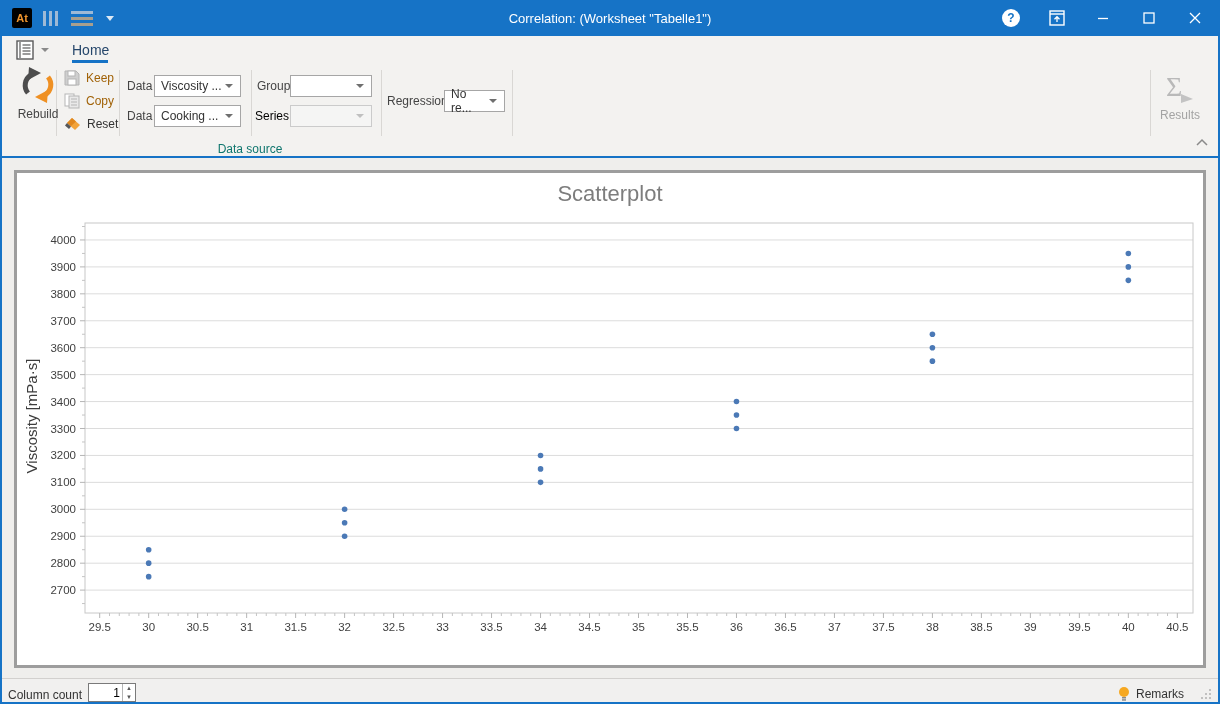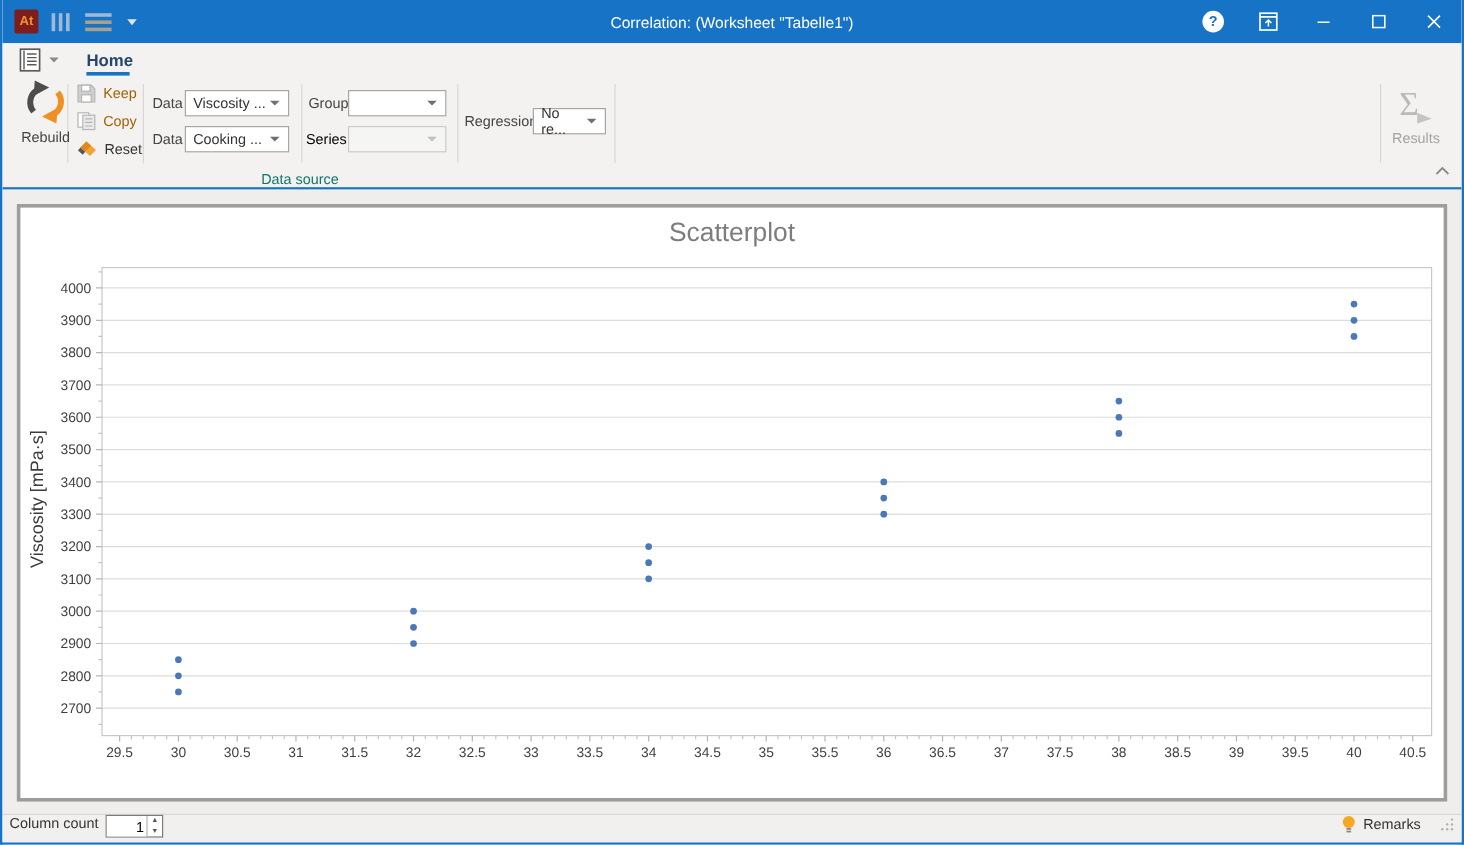--- a/index.html
+++ b/index.html
@@ -3,38 +3,38 @@
 <meta charset="utf-8">
 <style>
   * { margin:0; padding:0; box-sizing:border-box; }
   html,body { width:1220px; height:704px; font-family:"Liberation Sans", sans-serif; }
   .window { width:1220px; height:704px; display:flex; flex-direction:column;
             border-left:2px solid #1673c6; border-right:2px solid #1673c6; border-bottom:2px solid #1673c6;
             background:#efeeec; overflow:hidden; }
   
   .titlebar { height:36px; background:#1673c6; display:flex; align-items:center; position:relative; flex:0 0 36px; }
   .tb-left { display:flex; align-items:center; gap:9px; padding-left:10px; }
-  .app-logo { width:20px; height:20px; background:#7f1d1d; color:#f0952d; font-weight:bold; font-size:11px;
+  .app-logo { width:20px; height:20px; background:#000000; color:#f0952d; font-weight:bold; font-size:11px;
               display:flex; align-items:center; justify-content:center; border-radius:2px; }
   .vbars { display:flex; gap:3px; padding:0 2px; }
   .vbars i { width:3px; height:15px; background:#9db9d6; display:block; }
   .hbars { display:flex; flex-direction:column; gap:3px; padding:0 2px; }
   .hbars i { width:22px; height:3px; background:#a89f8e; display:block; }
   .hbars i:first-child { background:#9db9d6; }
   .tb-caret { width:0; height:0; border-left:4px solid transparent; border-right:4px solid transparent;
               border-top:5px solid #dce9f5; margin-left:2px; }
   .tb-title { position:absolute; left:0; right:0; text-align:center; color:#fff; font-size:13px; pointer-events:none; }
   .tb-right { margin-left:auto; display:flex; align-items:center; height:36px; }
   .tb-btn { width:46px; height:36px; display:flex; align-items:center; justify-content:center; color:#fff; font-size:14px; }
   .help-circle { width:18px; height:18px; border-radius:50%; background:#fff; color:#1673c6; font-weight:bold;
                  font-size:12px; display:flex; align-items:center; justify-content:center; }
   
   .ribbon { height:122px; flex:0 0 122px; background:#f3f2f0; position:relative; border-bottom:2px solid #1673c6; }
   .file-btn { position:absolute; left:14px; top:4px; display:flex; align-items:center; gap:3px; }
-  .tab-home { position:absolute; left:70px; top:6px; width:36px; text-align:center; font-size:14px; color:#26476b;font-weight:bold; }
+  .tab-home { position:absolute; left:70px; top:6px; width:36px; text-align:center; font-size:14px; color:#26476b; }
   .tab-underline { position:absolute; left:70px; top:24px; width:36px; height:3px; background:#1673c6; }
   .rsep { position:absolute; top:34px; height:66px; width:1px; background:#d9d7d4; }
   .rbtn-big { position:absolute; display:flex; flex-direction:column; align-items:center; font-size:12px; color:#444; }
   .rbtn-small { position:absolute; display:flex; align-items:center; gap:6px; font-size:12px; color:#333; height:20px; }
   .rbtn-small.disabled { color:#a16207; }
   .field-label { position:absolute; font-size:12px; color:#444; height:22px; display:flex; align-items:center; }
   .field-label.disabled { color:#000000; }
   .dropdown { position:absolute; height:22px; background:#fff; border:1px solid #a6a6a6; display:flex;
               align-items:center; font-size:12px; color:#333; padding-left:6px; }
   .dropdown .dd-caret { margin-left:auto; margin-right:7px; width:0; height:0; border-left:4px solid transparent;
@@ -46,21 +46,21 @@
   
   .content { flex:1 1 auto; position:relative; background:#efeeec;padding-left:18px; }
   .chart-panel { position:absolute; left:12px; top:12px; width:1192px; height:498px;
                  background:#fff; border:3px solid #9d9d9d; }
   .chart-title { position:absolute; left:0; right:0; top:8px; text-align:center; font-size:22px; color:#7d7d7d; }
   .plot-svg { position:absolute; left:0; top:42px; }
   .ylabel { position:absolute; left:14px; top:243px; transform:translate(-50%,-50%) rotate(-90deg);
             white-space:nowrap; font-size:15px; color:#3c3c3c; }
   .xlabel { position:absolute; left:56px; right:0; top:460px; text-align:center; font-size:15px; color:#3c3c3c; }
   
-  .statusbar { flex:0 0 24px; background:#f1f0ef; border-top:1px solid #d2d0ce; display:flex; align-items:flex-start;
+  .statusbar { flex:0 0 24px; background:#f1f0ef; border-top:1px solid #d2d0ce; display:flex; align-items:flex-end;
                font-size:12px; color:#333; padding:0 6px; }
   .spinner { display:flex; width:48px; height:19px; border:1px solid #7a7a7a; background:#fff; margin-left:6px; }
   .spinner input { width:33px; border:0; outline:0; text-align:right; font-size:12px; padding-right:2px;
                    font-family:"Liberation Sans", sans-serif; }
   .spin-btns { width:13px; border-left:1px solid #b5b5b5; display:flex; flex-direction:column; }
   .spin-btns span { flex:1; display:flex; align-items:center; justify-content:center; font-size:6px; color:#555; }
   .sb-right { margin-left:auto; display:flex; align-items:center; gap:6px; }
   .grip { margin-left:10px; }
 </style>
 </head>

